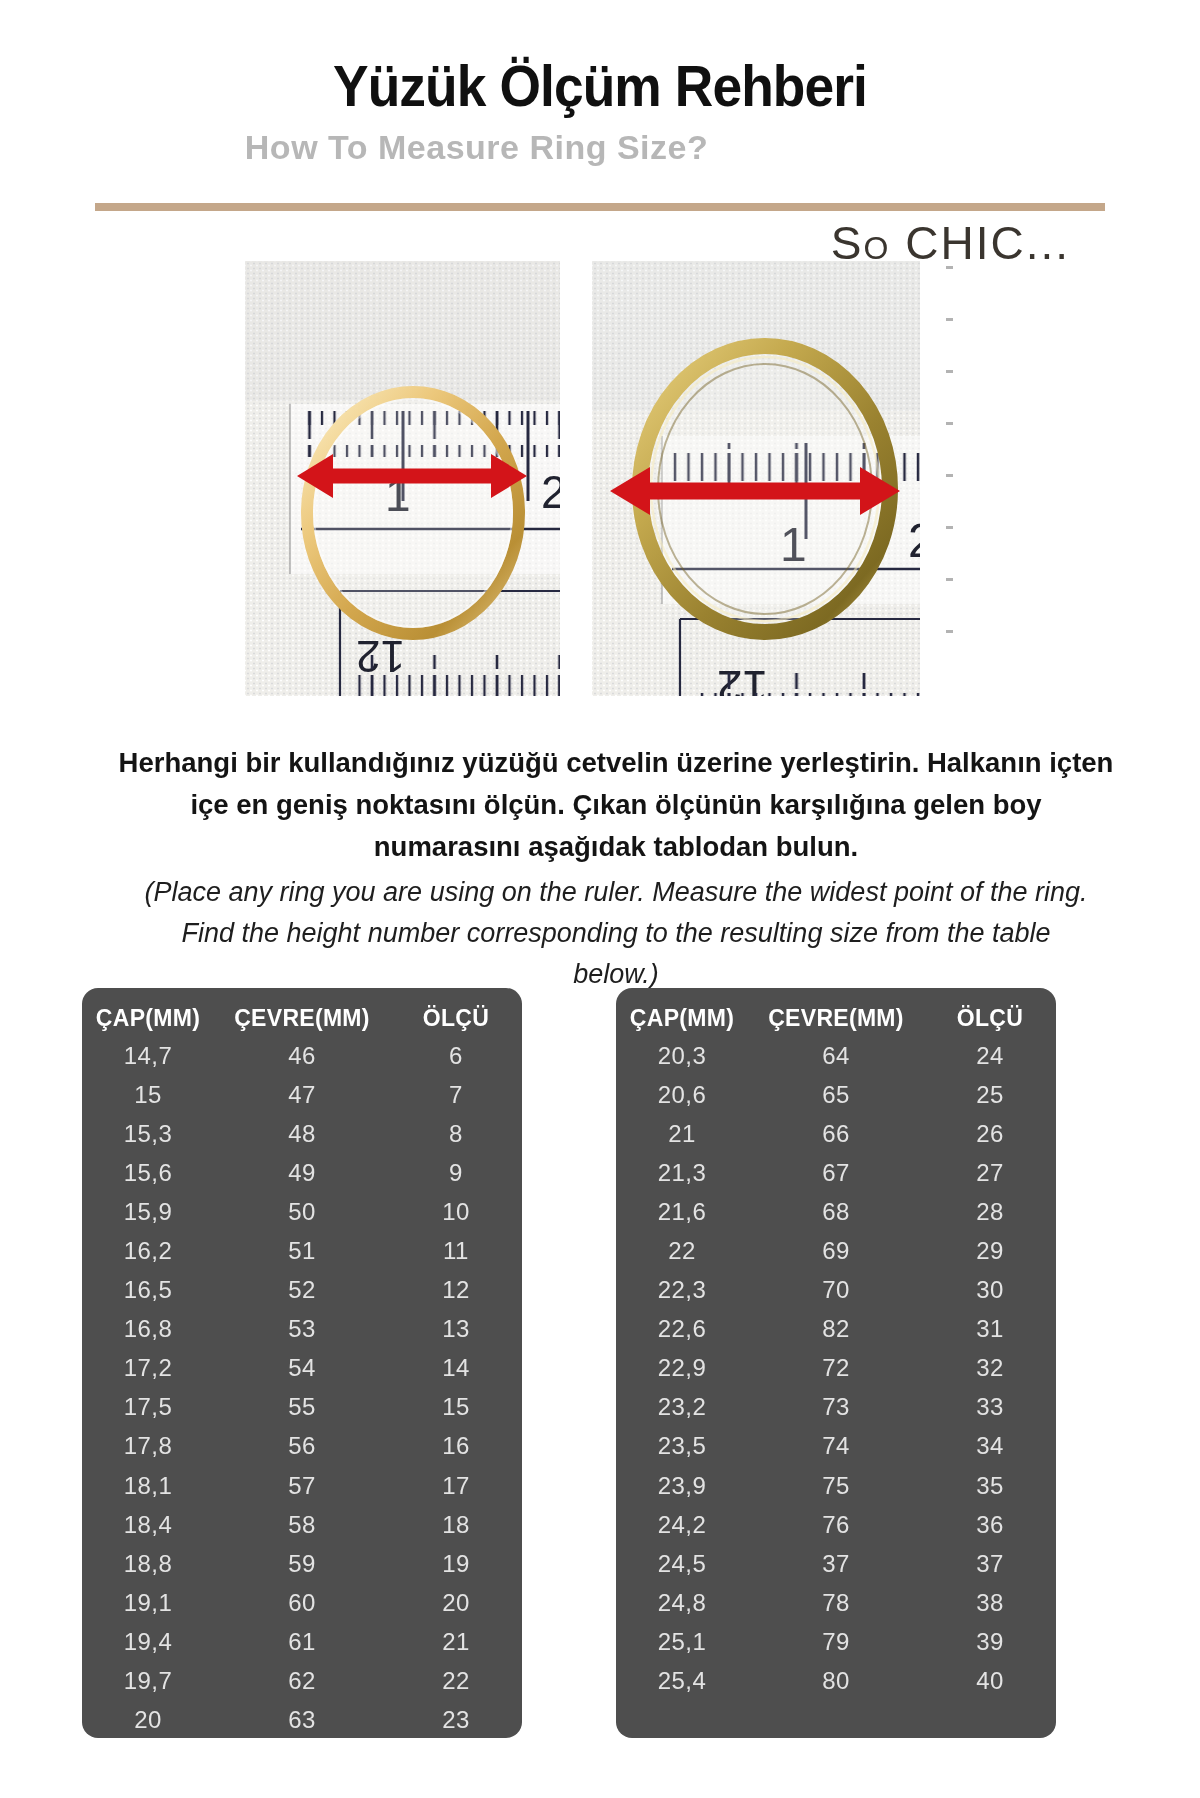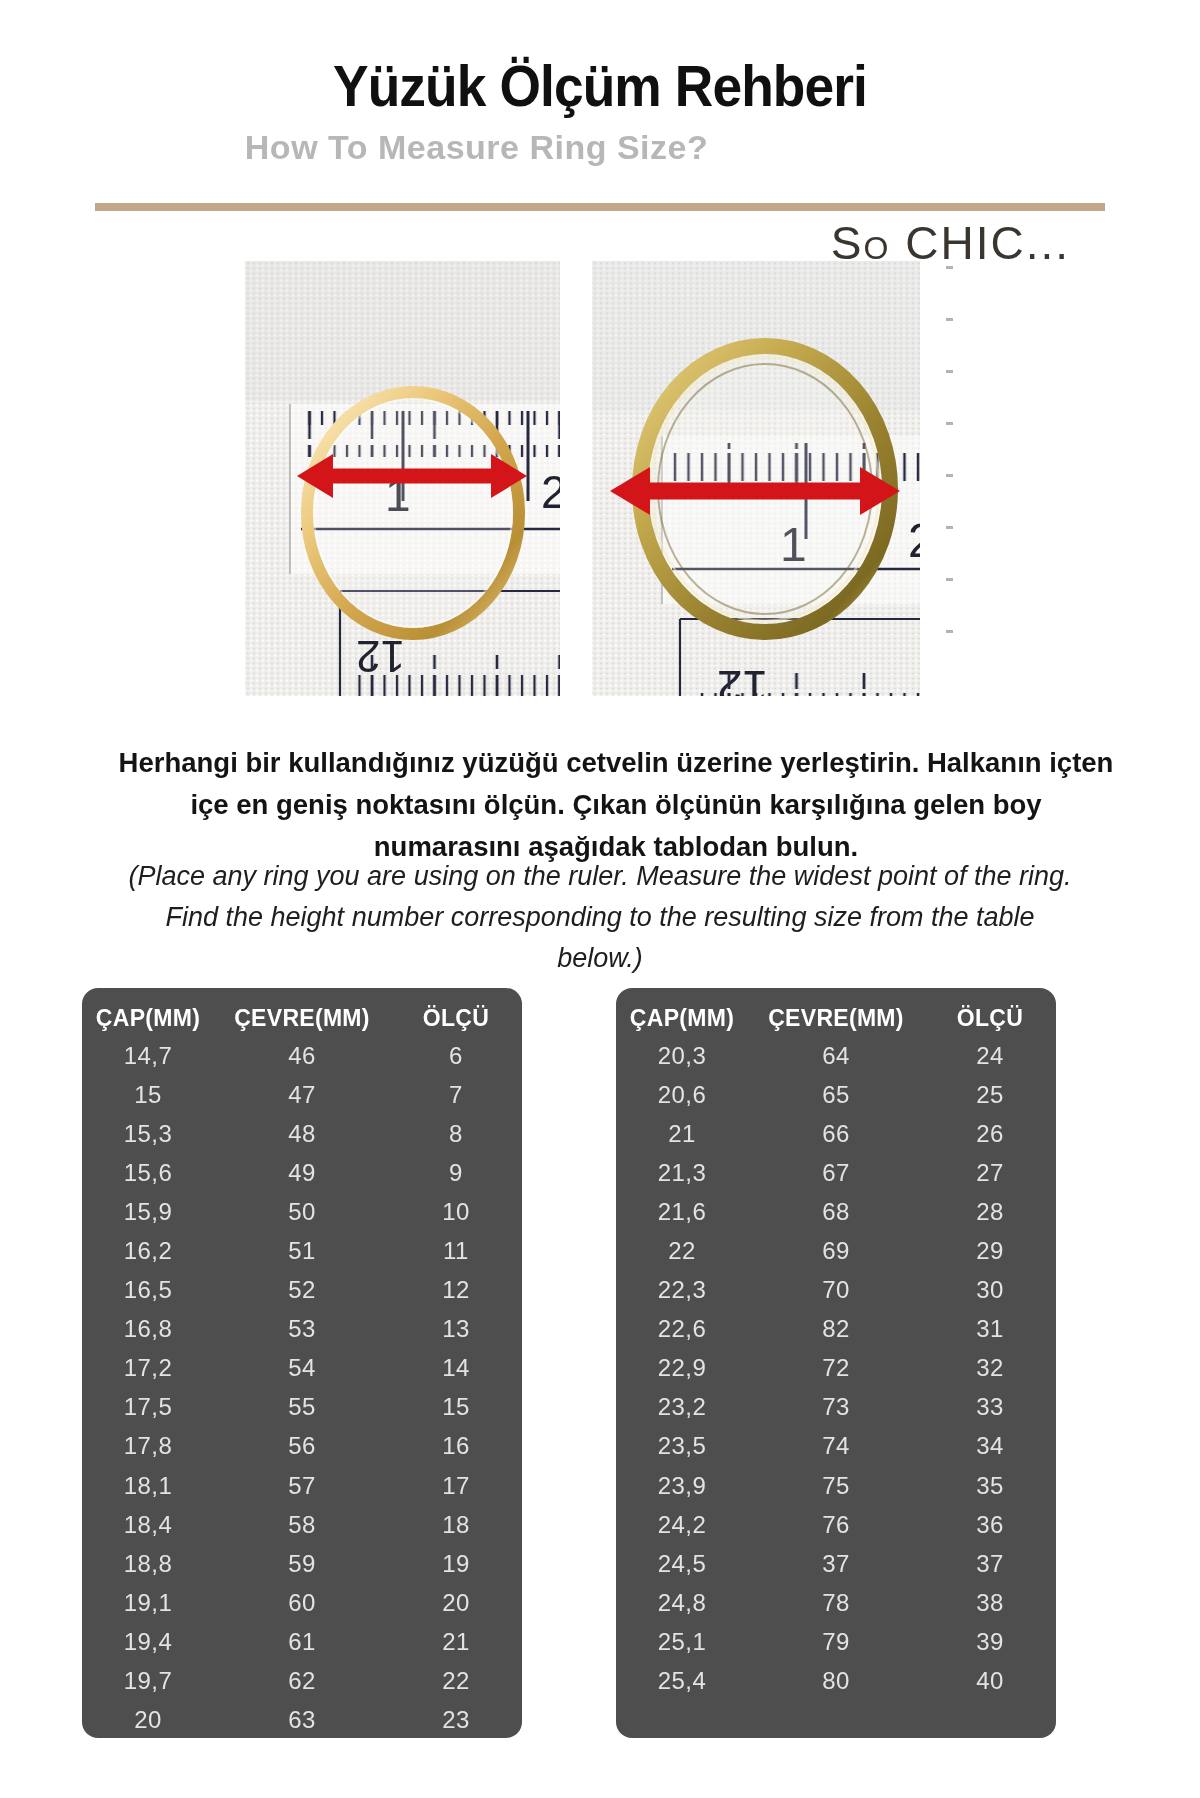--- a/index.html
+++ b/index.html
@@ -28,21 +28,21 @@
      margin:0;}
   .photo svg{display:block;}
   .photo-left{left:245px;top:261px;width:315px;height:435px;}
   .photo-right{left:592px;top:261px;width:328px;height:435px;}
   .dash-col{position:absolute;left:946px;top:266px;width:7px;height:382px;
             background:repeating-linear-gradient(to bottom,#b3b3b3 0 3px,transparent 3px 52px);}
 
   
   .text-tr{position:absolute;top:726px;left:100px;width:1000px;margin:16px;text-align:center;
            font-size:27.5px;font-weight:700;color:#141414;line-height:1.52;}
-  .text-en{position:absolute;top:856px;left:120px;width:960px;margin:0;text-align:center;
+  .text-en{position:absolute;top:856px;left:120px;width:960px;margin:16px;text-align:center;
            font-size:27px;font-style:italic;font-weight:400;color:#1e1e1e;line-height:1.52;}
 
   
   .size-table{position:absolute;top:988px;height:750px;width:440px;
               background:#4e4e4e;border-radius:16px;box-sizing:border-box;padding-top:12px;}
   .table-left{left:82px;}
   .table-right{left:616px;}
   .t-head,.t-row{display:grid;grid-template-columns:30% 40% 30%;align-items:center;}
   .t-head{height:36px;}
   .t-head span{text-align:center;font-size:23px;font-weight:700;color:#ffffff;letter-spacing:.3px;}

